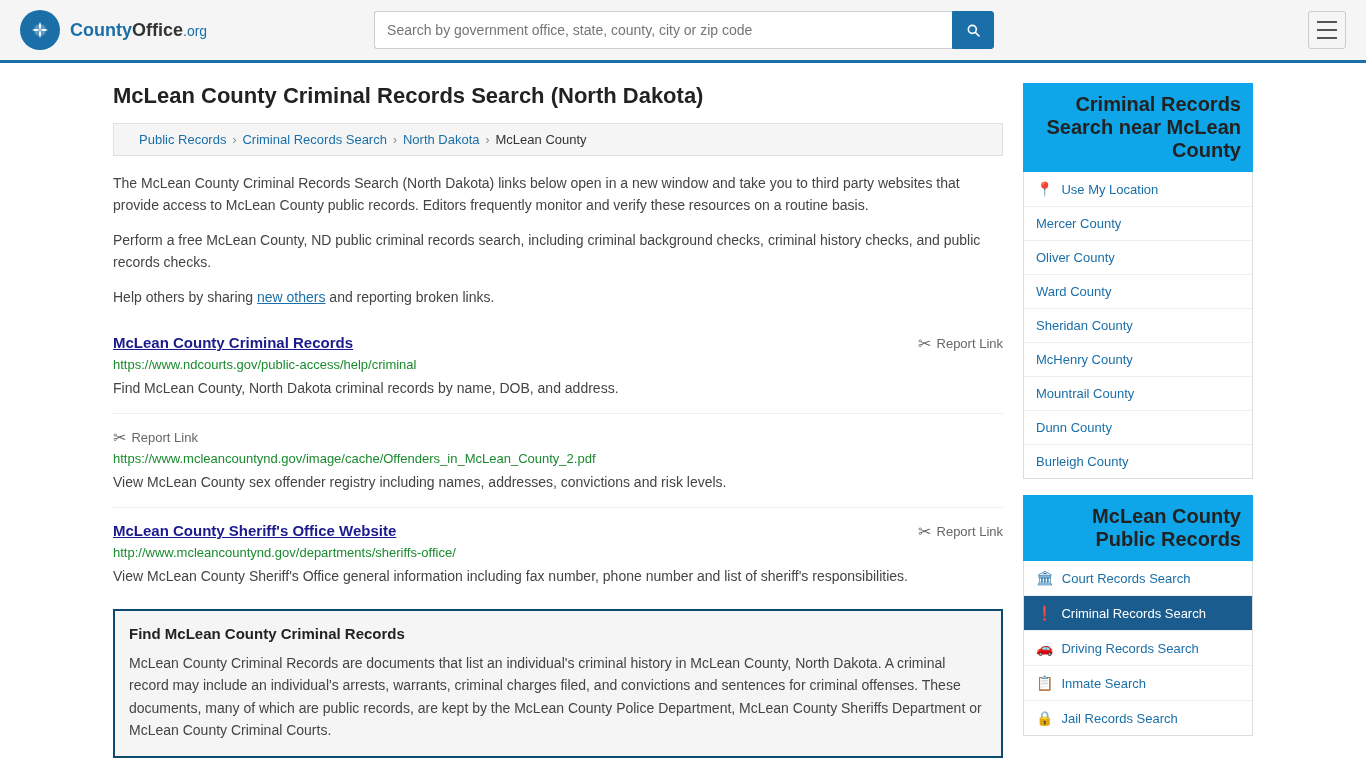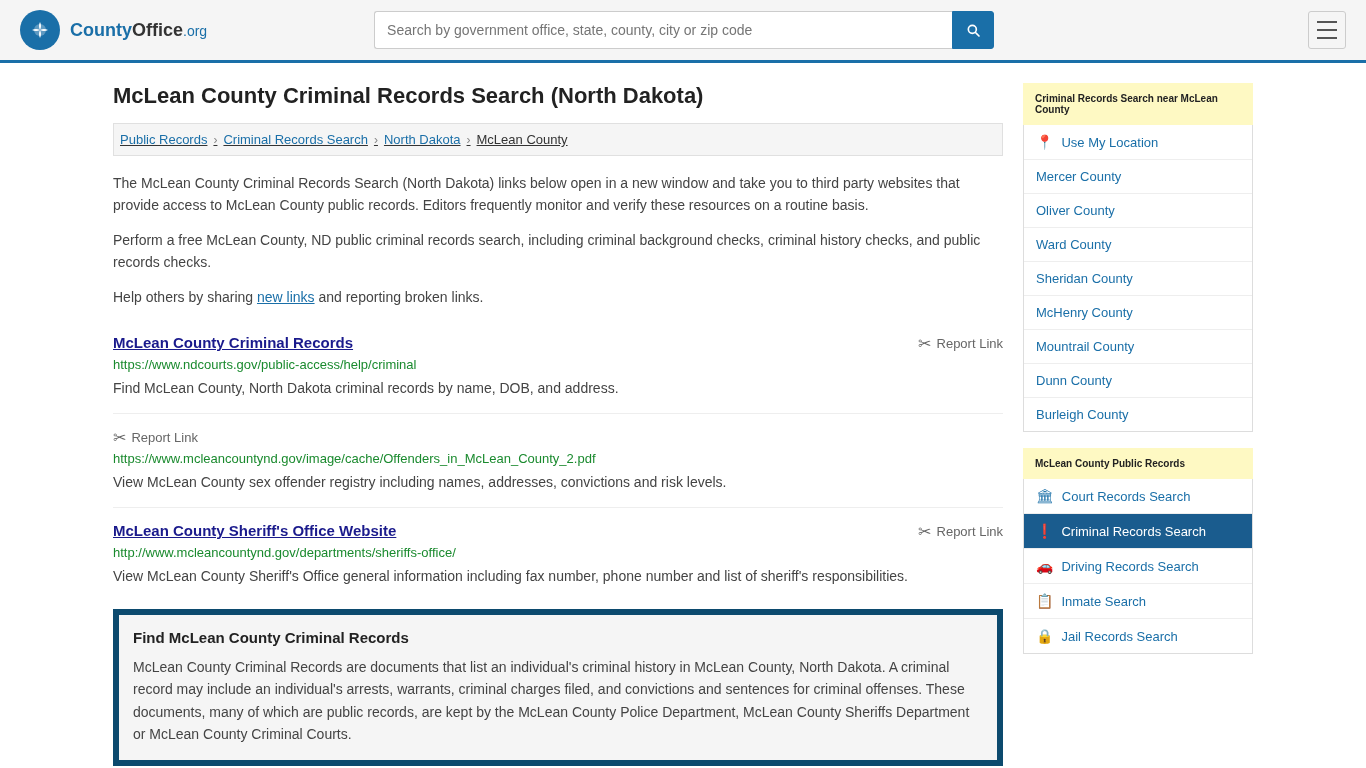--- a/index.html
+++ b/index.html
@@ -102,28 +102,27 @@
       font-size: 22px;
       font-weight: bold;
       color: #222;
       margin-bottom: 14px;
     }
 
     
     .breadcrumb {
       background: #f5f5f5;
       border: 1px solid #e0e0e0;
-      padding: 8px 6px;
+      padding: 8px 25px;
       font-size: 13px;
       margin-bottom: 16px;
       display: flex;
       align-items: flex-end;
       flex-wrap: wrap;
       gap: 4px;
-      text-decoration: underline;
     }
     .breadcrumb a {
       color: #1a6fa8;
       text-decoration: none;
     }
     .breadcrumb .sep { color: #888; font-size: 12px; margin: 0 2px; }
 
     
     .description-section p {
       font-size: 14px;
@@ -171,21 +170,21 @@
     }
     .resource-desc {
       font-size: 14px;
       color: #444;
       line-height: 1.5;
     }
 
     
     .find-section {
       background: #f5f5f5;
-      border: 6px solid #0c4a6e;
+      border: 2px solid #0c4a6e;
       padding: 14px;
       margin-top: 8px;
     }
     .find-title {
       font-size: 15px;
       font-weight: bold;
       color: #222;
       margin-bottom: 10px;
     }
     .find-desc {
@@ -196,26 +195,27 @@
 
     
     .sidebar {
       width: 230px;
       flex-shrink: 0;
     }
     .sidebar-section {
       margin-bottom: 16px;
     }
     .sidebar-header {
-      background: #fef9c3;
+      background: #0ea5e9;
       padding: 10px 12px;
-      font-size: 10px;
+      font-size: 20px;
       font-weight: bold;
       color: #222;
       margin-bottom: 0;
+      text-align: right;
     }
     .sidebar-list {
       list-style: none;
       border: 1px solid #ddd;
       border-top: none;
     }
     .sidebar-list li {
       border-bottom: 1px solid #eee;
     }
     .sidebar-list li:last-child { border-bottom: none; }
@@ -286,21 +286,21 @@
       <span class="sep">›</span>
       <a href="#">North Dakota</a>
       <span class="sep">›</span>
       <span>McLean County</span>
     </nav>
 
     <div class="description-section">
       <p>The McLean County Criminal Records Search (North Dakota) links below open in a new window and take you to third party websites that provide access to McLean County public records. Editors frequently monitor and verify these resources on a routine basis.</p>
       <p>Perform a free McLean County, ND public criminal records search, including criminal background checks, criminal history checks, and public records checks.</p>
       <p>
-        <span>Help others by sharing </span><a href="#">new links</a><span> and reporting broken links.</span>
+        <span>Help others by sharing </span><a href="#">new others</a><span> and reporting broken links.</span>
       </p>
     </div>
 
     <div>
 
       <div class="resource-item">
         <div class="resource-header">
           <div class="resource-title">
             <a href="#">McLean County Criminal Records</a>
           </div>

